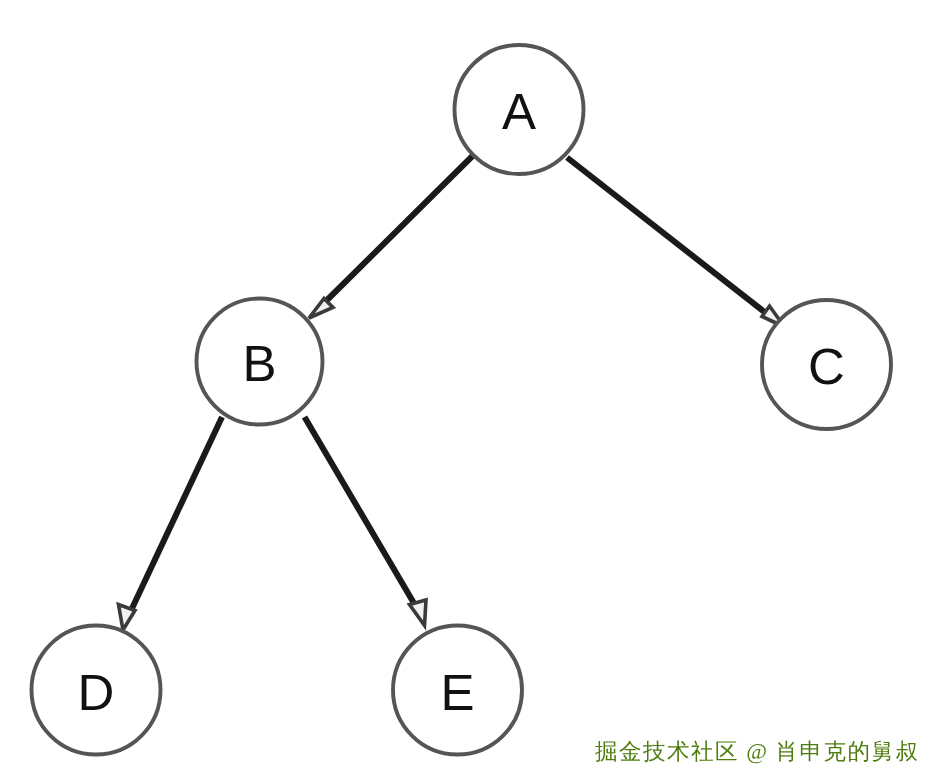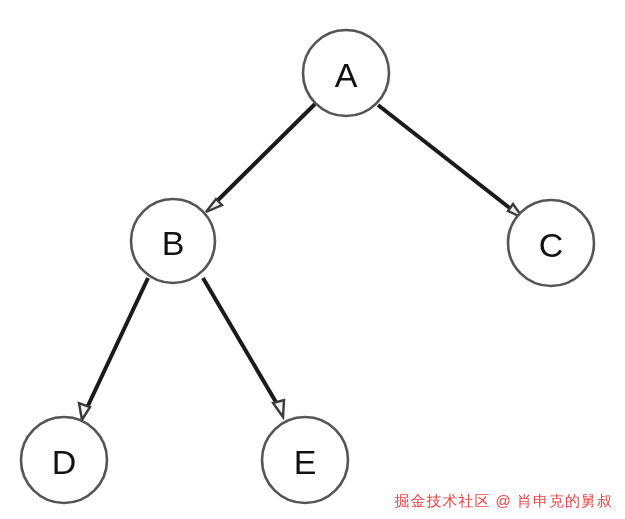--- a/index.html
+++ b/index.html
@@ -41,23 +41,23 @@
     stroke-linecap: butt;
     fill: none;
   }
   .arrow-head {
     stroke-linejoin: miter;
   }
   #watermark {
     position: absolute;
     right: 12px;
     bottom: 8px;
-    font-family: Liberation Sans, sans-serif;
+    font-family: Liberation Serif, serif;
     font-size: 15px;
-    color: #ef4444;
+    color: #4d7c0f;
     white-space: nowrap;
     letter-spacing: 1px;
     user-select: none;
   }
 </style>
 </head>
 <body>
 
 <div id="canvas">
 

